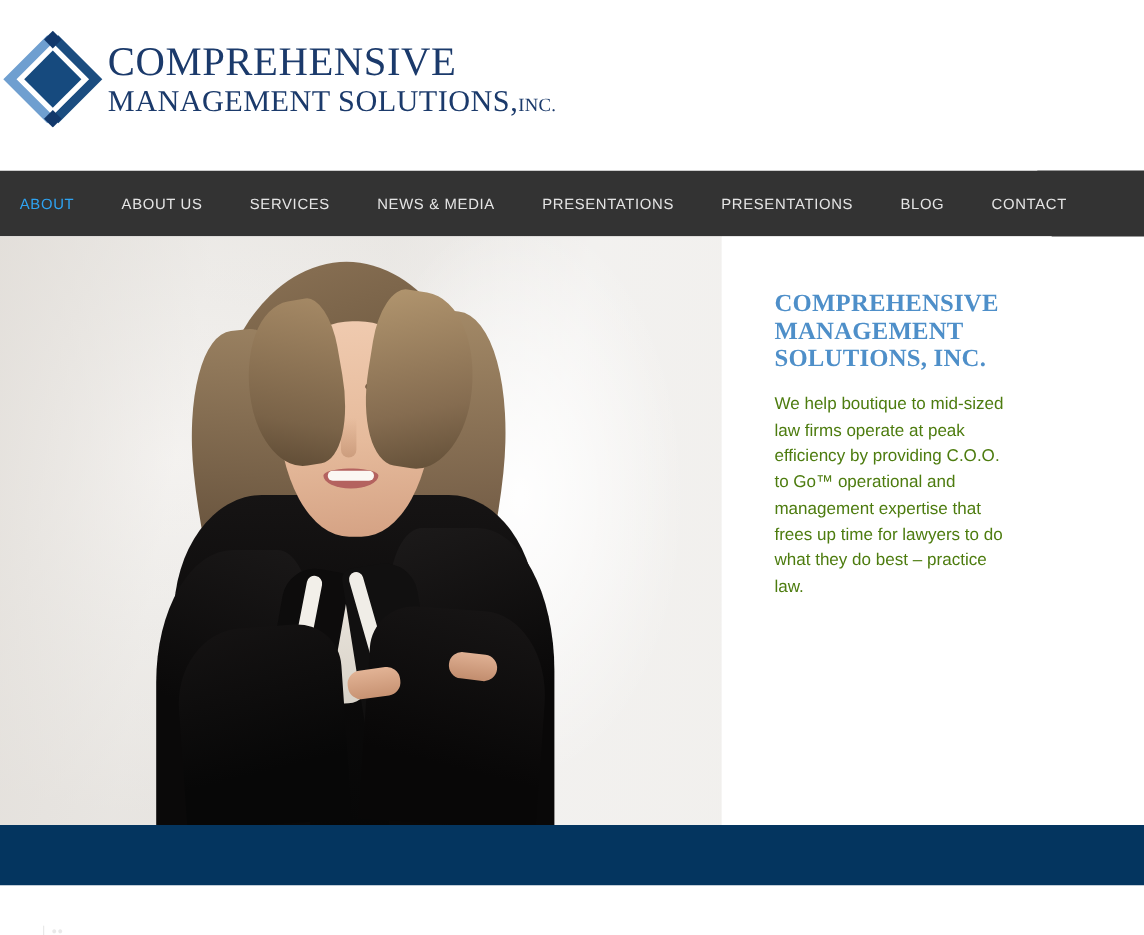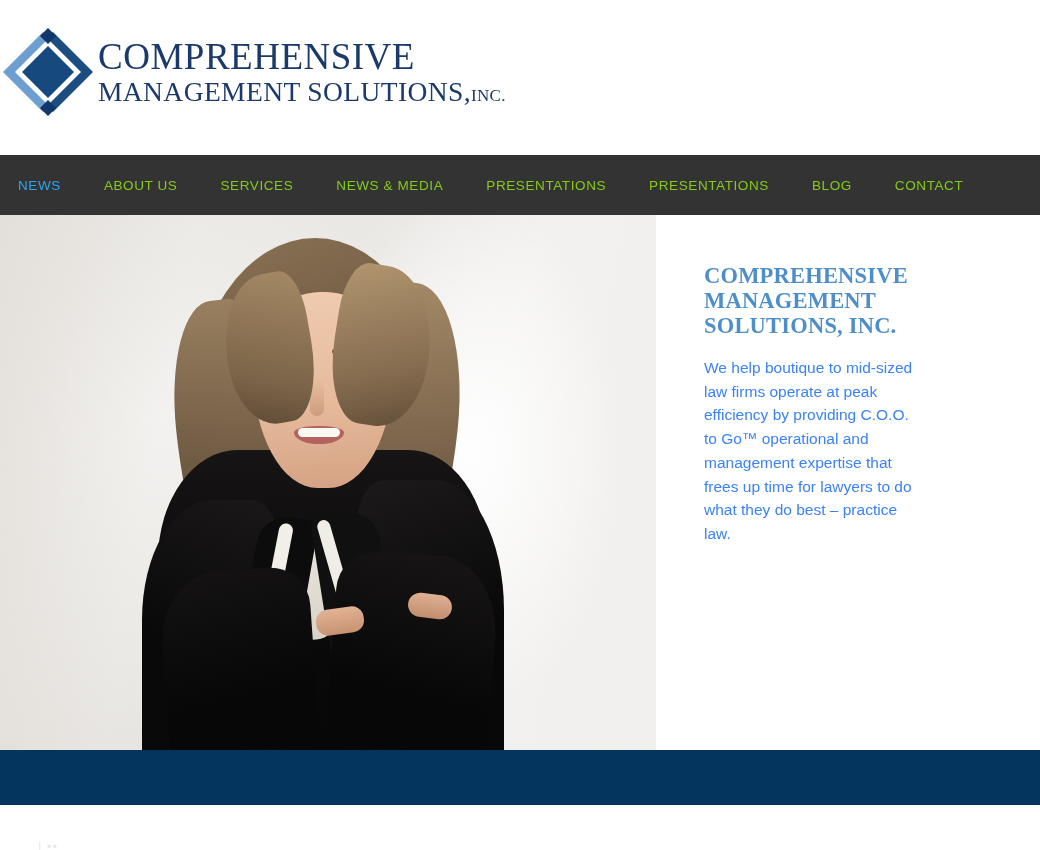--- a/index.html
+++ b/index.html
@@ -67,21 +67,21 @@
   .navbar {
     width: 1040px;
     height: 60px;
     background: #333333;
     display: flex;
     align-items: center;
     box-sizing: border-box;
     padding-left: 18px;
   }
   .nav-item {
-    color: #84cc16;
+    color: #e5e5e5;
     font-size: 13.5px;
     letter-spacing: 0.6px;
     text-decoration: none;
     padding: 0 0;
     margin-right: 43px;
     white-space: nowrap;
     cursor: pointer;
   }
   .nav-item.active { color: #2ea3f2; }
 
@@ -326,21 +326,21 @@
     font-size: 22.5px;
     line-height: 25px;
     color: #4e8fc9;
     letter-spacing: 0.2px;
     margin: 0 0 18px 0;
   }
   .hero-body {
     font-family: "Liberation Sans", sans-serif;
     font-size: 15.5px;
     line-height: 23.7px;
-    color: #3b82f6;
+    color: #4d7c0f;
     margin: 0;
     max-width: 300px;
   }
   .read-more {
     position: absolute;
     right: 33px;
     top: 261px;
     background: #4a90ce;
     color: #ffffff;
     font-size: 15.5px;
@@ -400,21 +400,21 @@
 
     <div class="logo-type">
       <span class="logo-line1">COMPREHENSIVE</span>
       <span class="logo-line2"><span>MANAGEMENT SOLUTIONS,</span><span class="logo-inc">INC.</span></span>
     </div>
 
   </div>
 </div>
 
 <div class="navbar">
-  <a class="nav-item active" href="#">NEWS</a>
+  <a class="nav-item active" href="#">ABOUT</a>
   <a class="nav-item" href="#">ABOUT US</a>
   <a class="nav-item" href="#">SERVICES</a>
   <a class="nav-item" href="#">NEWS &amp; MEDIA</a>
   <a class="nav-item" href="#">PRESENTATIONS</a>
   <a class="nav-item" href="#">PRESENTATIONS</a>
   <a class="nav-item" href="#">BLOG</a>
   <a class="nav-item" href="#">CONTACT</a>
 </div>
 
 <div class="hero">

